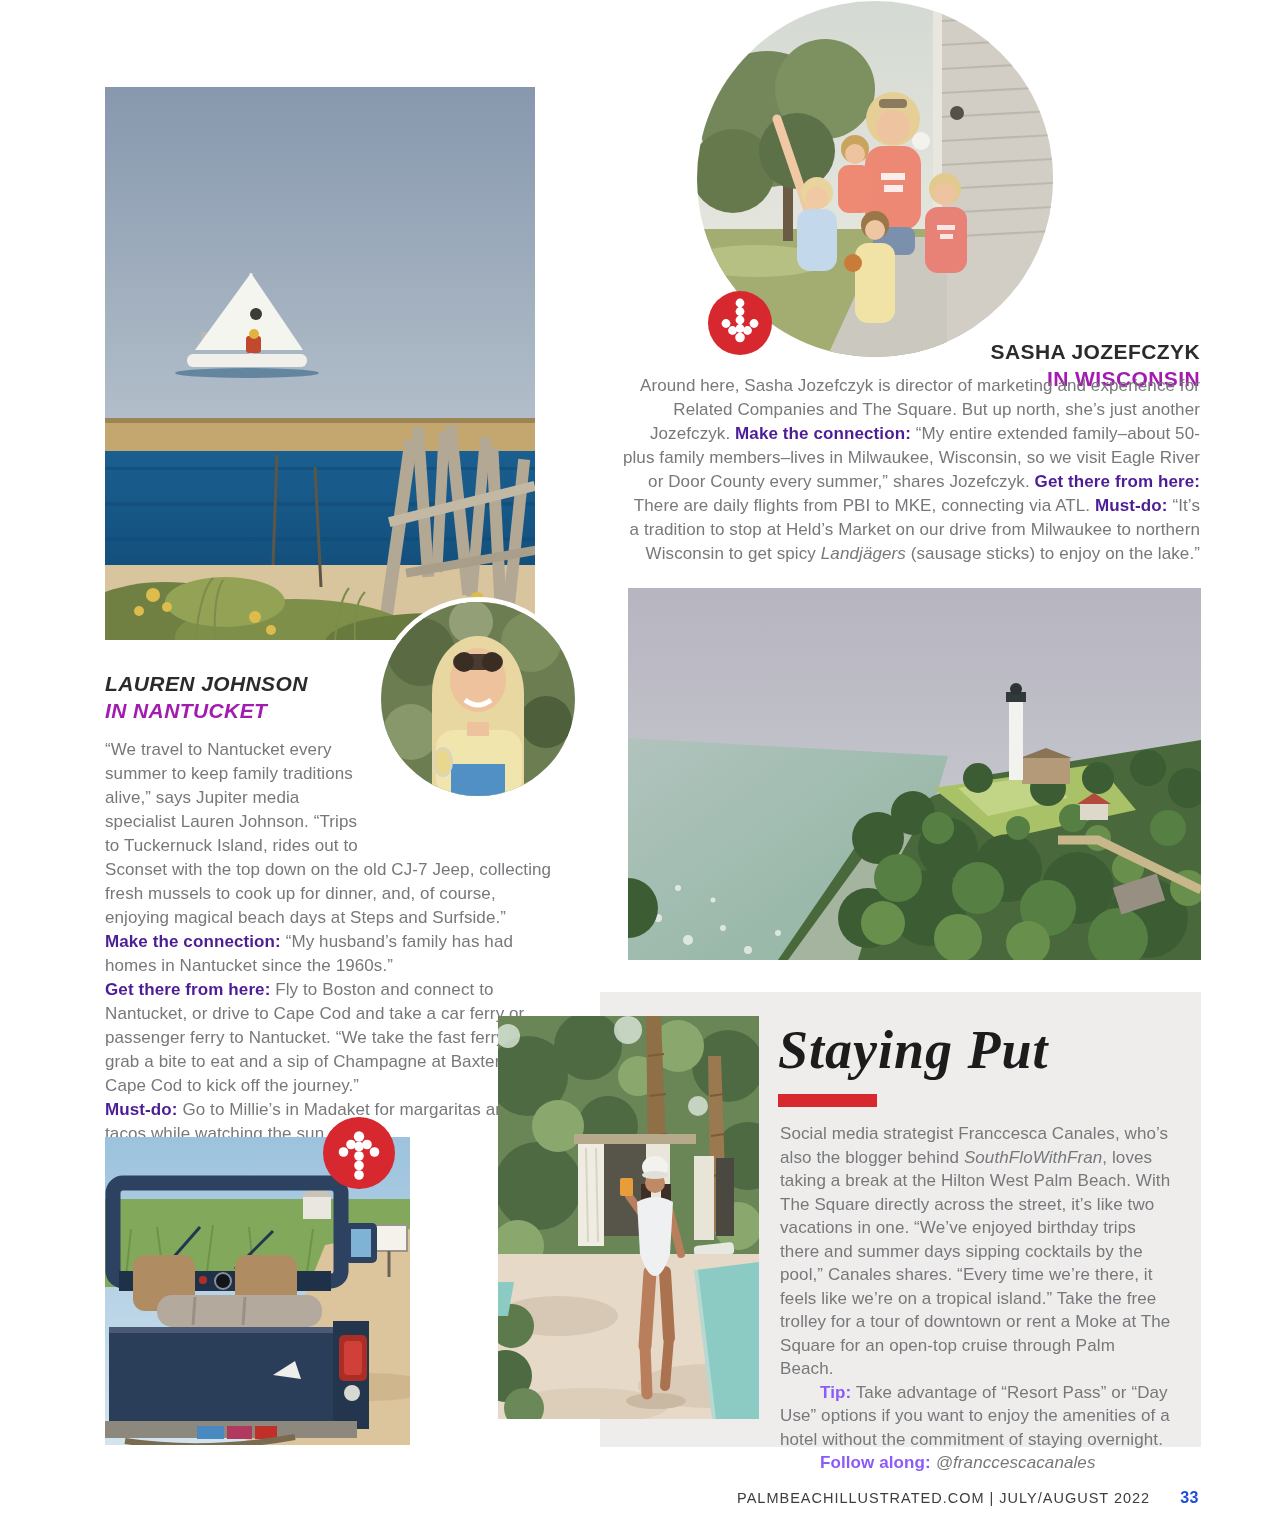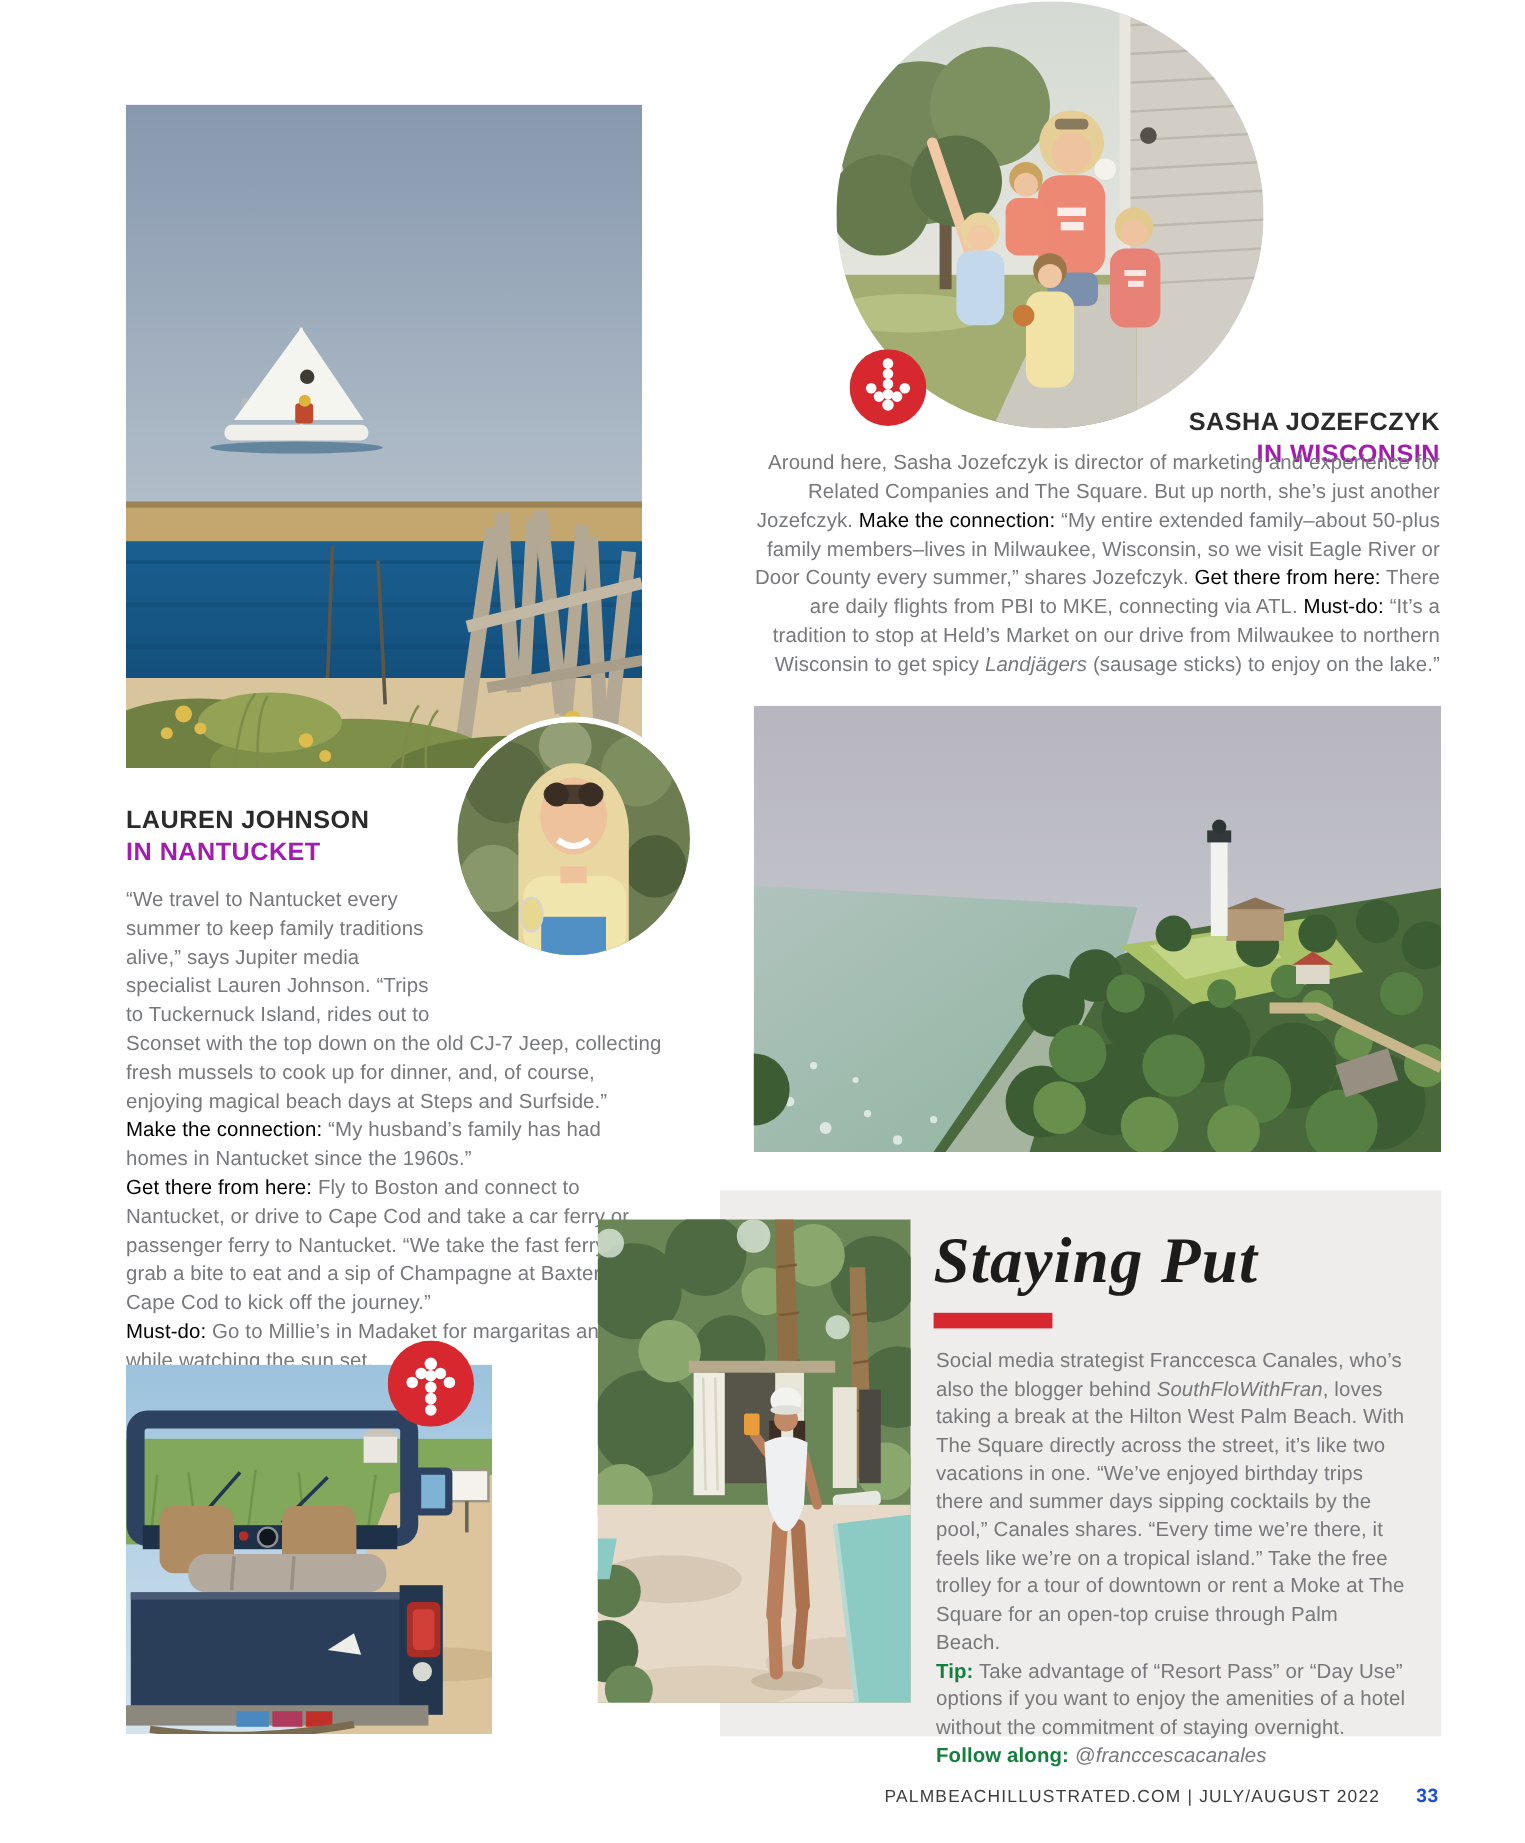--- a/index.html
+++ b/index.html
@@ -3,22 +3,22 @@
 <meta charset="utf-8">
 <style>
   html,body{margin:0;padding:0;background:#ffffff;}
   .page{position:relative;width:1271px;height:1536px;background:#fff;overflow:hidden;
         font-family:"Liberation Sans",sans-serif;}
   .abs{position:absolute;}
   .photo{position:absolute;overflow:hidden;}
   .photo svg{display:block;width:100%;height:100%;}
   .circle{border-radius:50%;}
   .body-text{font-size:17px;line-height:24px;color:#77787b;letter-spacing:.1px;}
-  .red-label{color:#000000;font-weight:normal;}
-  .dark-label{color:#15803d;font-weight:bold;}
+  .red-label{color:#4c1d95;font-weight:bold;}
+  .dark-label{color:#8b5cf6;font-weight:bold;margin-left:40px;}
   .it{font-style:italic;}
   .profile-heading{font-weight:bold;font-size:21px;line-height:27px;letter-spacing:.4px;color:#2b2b2c;margin-top:18px;}
   .profile-heading .loc{color:#a21caf;}
   .right-align{text-align:right;}
   .gray-panel{position:absolute;left:600px;top:992px;width:601px;height:455px;background:#eeedeb;}
   .sp-title{font-family:"Liberation Serif",serif;font-style:italic;font-size:54px;line-height:60px;color:#1c1c1d;letter-spacing:1px;font-weight:bold;}
   .sp-bar{position:absolute;left:778px;top:1094px;width:99px;height:13px;background:#d7282f;}
   .sp-body{font-size:17px;line-height:23.5px;}
   .footer{position:absolute;right:72px;top:1489px;display:flex;align-items:baseline;gap:30px;}
   .footer-left{font-size:14.5px;letter-spacing:1px;color:#3c3d3f;}
@@ -266,21 +266,21 @@
       <rect x="381" y="112" width="14" height="80" fill="#f2f2ee"></rect>
       <rect x="378" y="104" width="20" height="10" fill="#31393b"></rect>
       <circle cx="388" cy="101" r="6" fill="#2c3436"></circle>
 
       <rect x="452" y="216" width="28" height="16" fill="#ded8cb"></rect>
       <polygon points="449,216 466,205 483,216" fill="#b24a3e"></polygon>
       <rect x="488" y="292" width="46" height="28" fill="#978f82" transform="rotate(-18 511 306)"></rect>
     </svg>
   </div>
 
-  <div class="abs profile-heading" style="left:105px;top:652px;width:300px;">
+  <div class="abs profile-heading" style="left:105px;top:652px;width:300px;font-style:italic;">
     <div>LAUREN JOHNSON</div>
     <div class="loc">IN NANTUCKET</div>
   </div>
 
   <div class="abs body-text" style="left:105px;top:714px;width:452px;margin-top:24px;">
     <div class="float-spacer"></div>
     <p>
       <span>“We travel to Nantucket every summer to keep family traditions alive,” says Jupiter media specialist Lauren Johnson. “Trips to Tuckernuck Island, rides out to Sconset with the top down on the old CJ-7 Jeep, collecting fresh mussels to cook up for dinner, and, of course, enjoying magical beach days at Steps and Surfside.” </span><br>
       <span class="red-label">Make the connection:</span><span> “My husband’s family has had homes in Nantucket since the 1960s.” </span><br>
       <span class="red-label">Get there from here:</span><span> Fly to Boston and connect to Nantucket, or drive to Cape Cod and take a car ferry or passenger ferry to Nantucket. “We take the fast ferry and grab a bite to eat and a sip of Champagne at Baxter’s in Cape Cod to kick off the journey.” </span><br>

